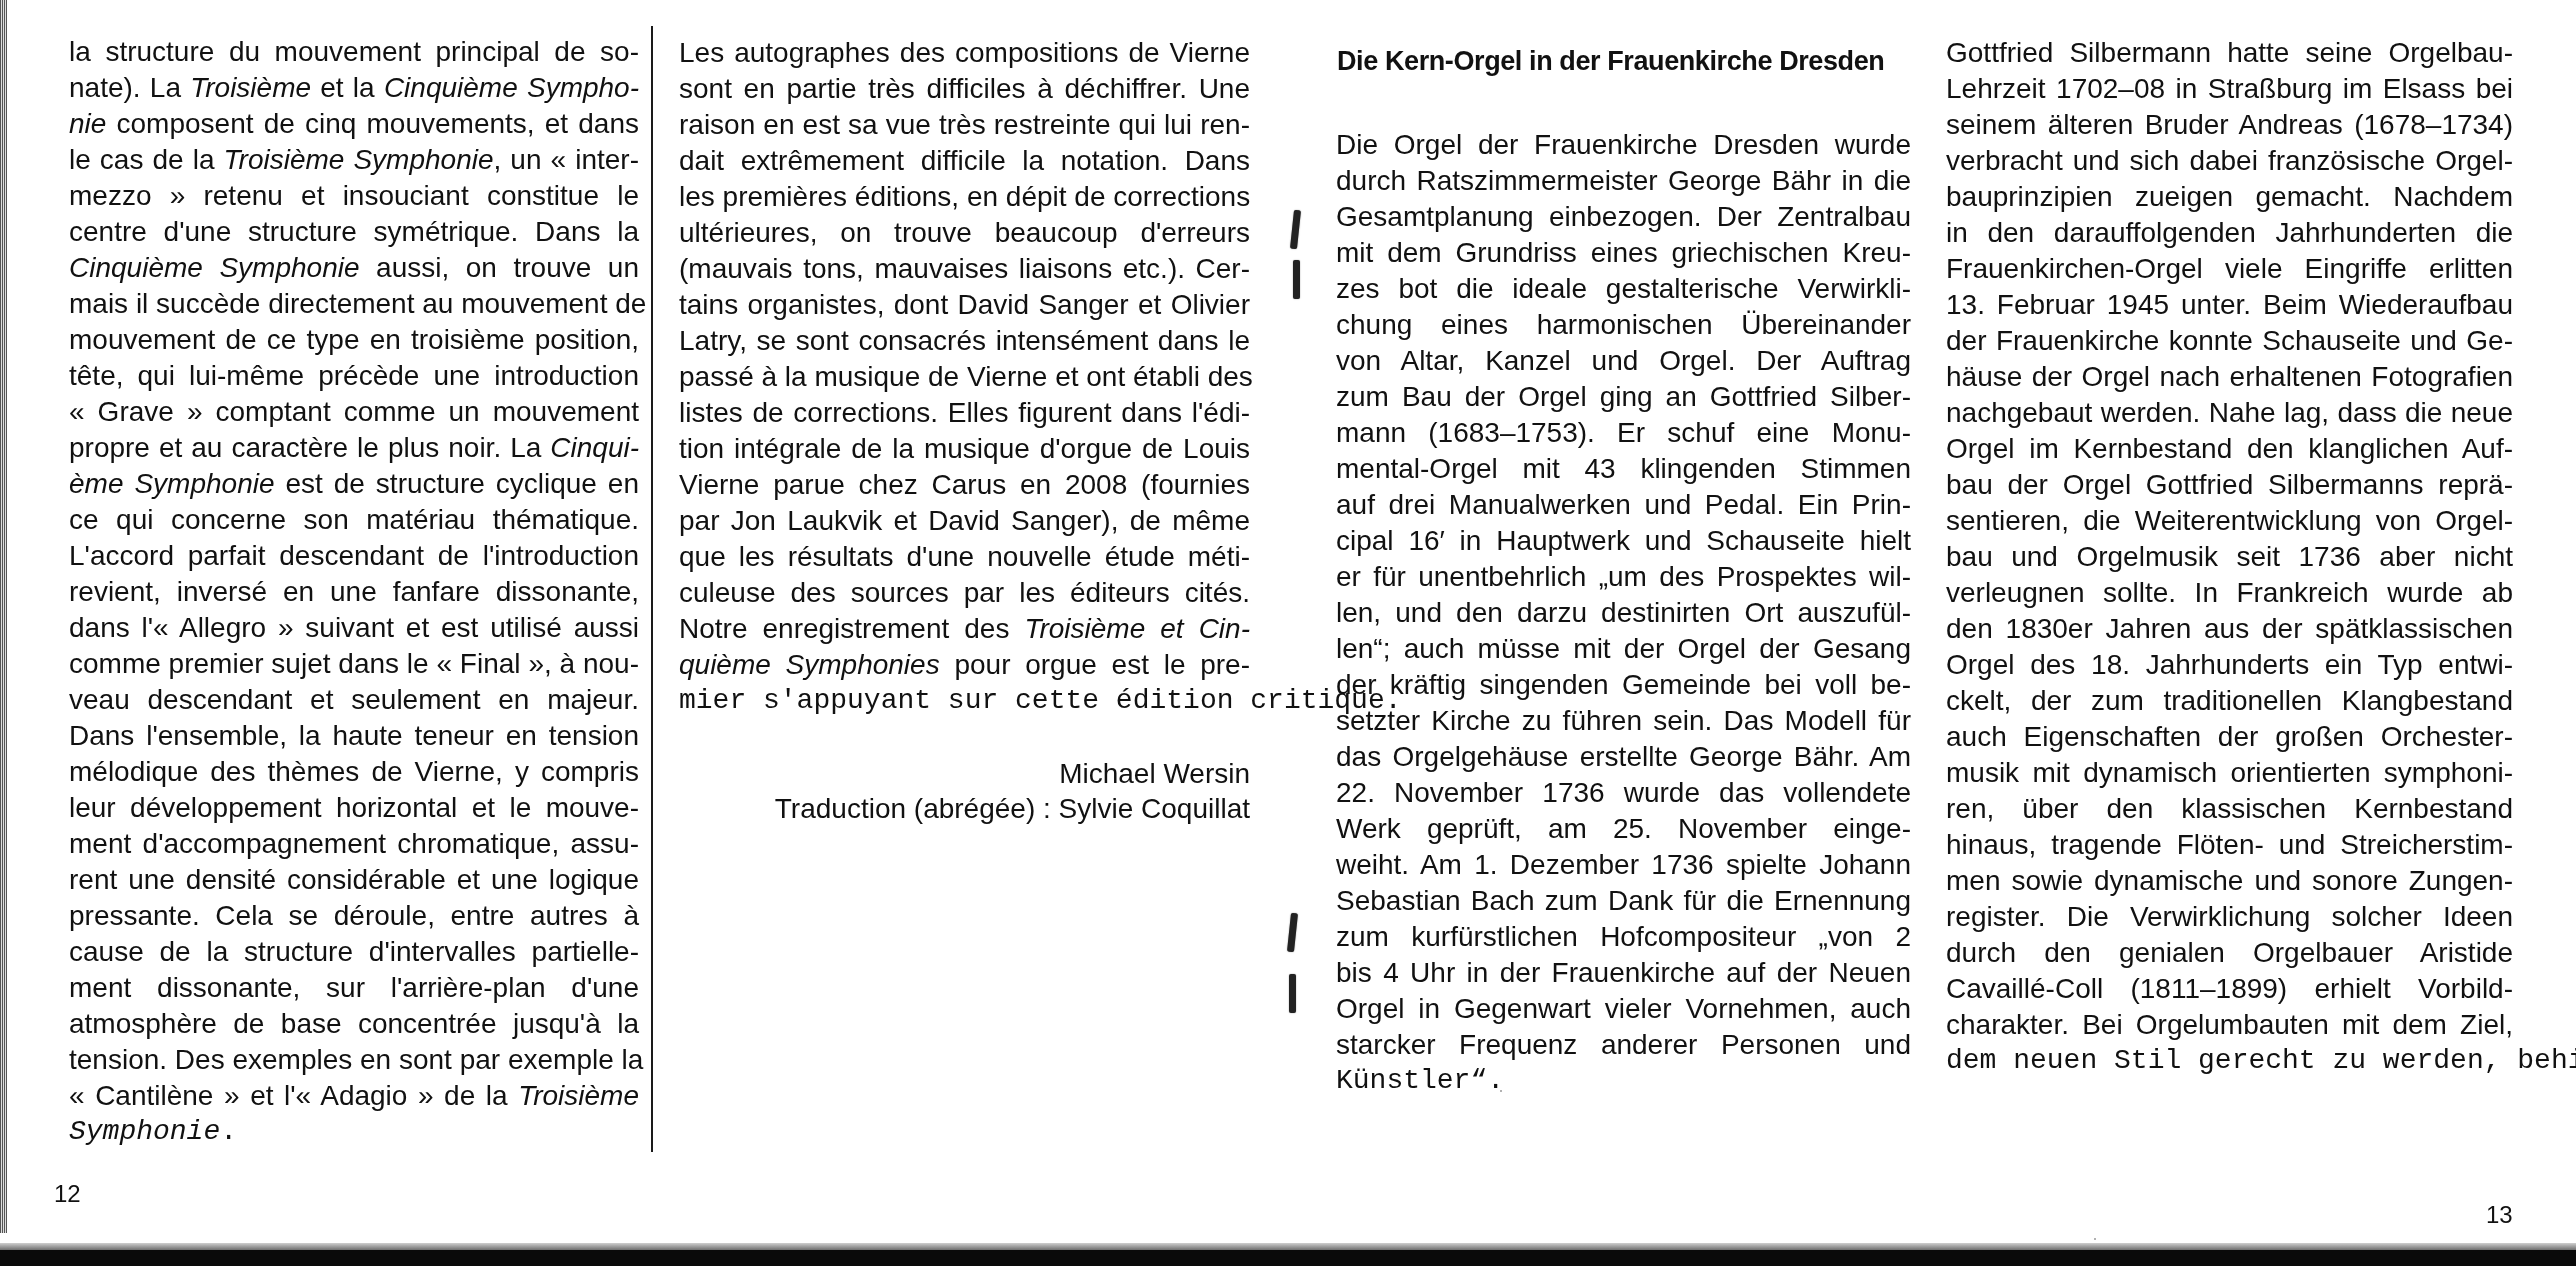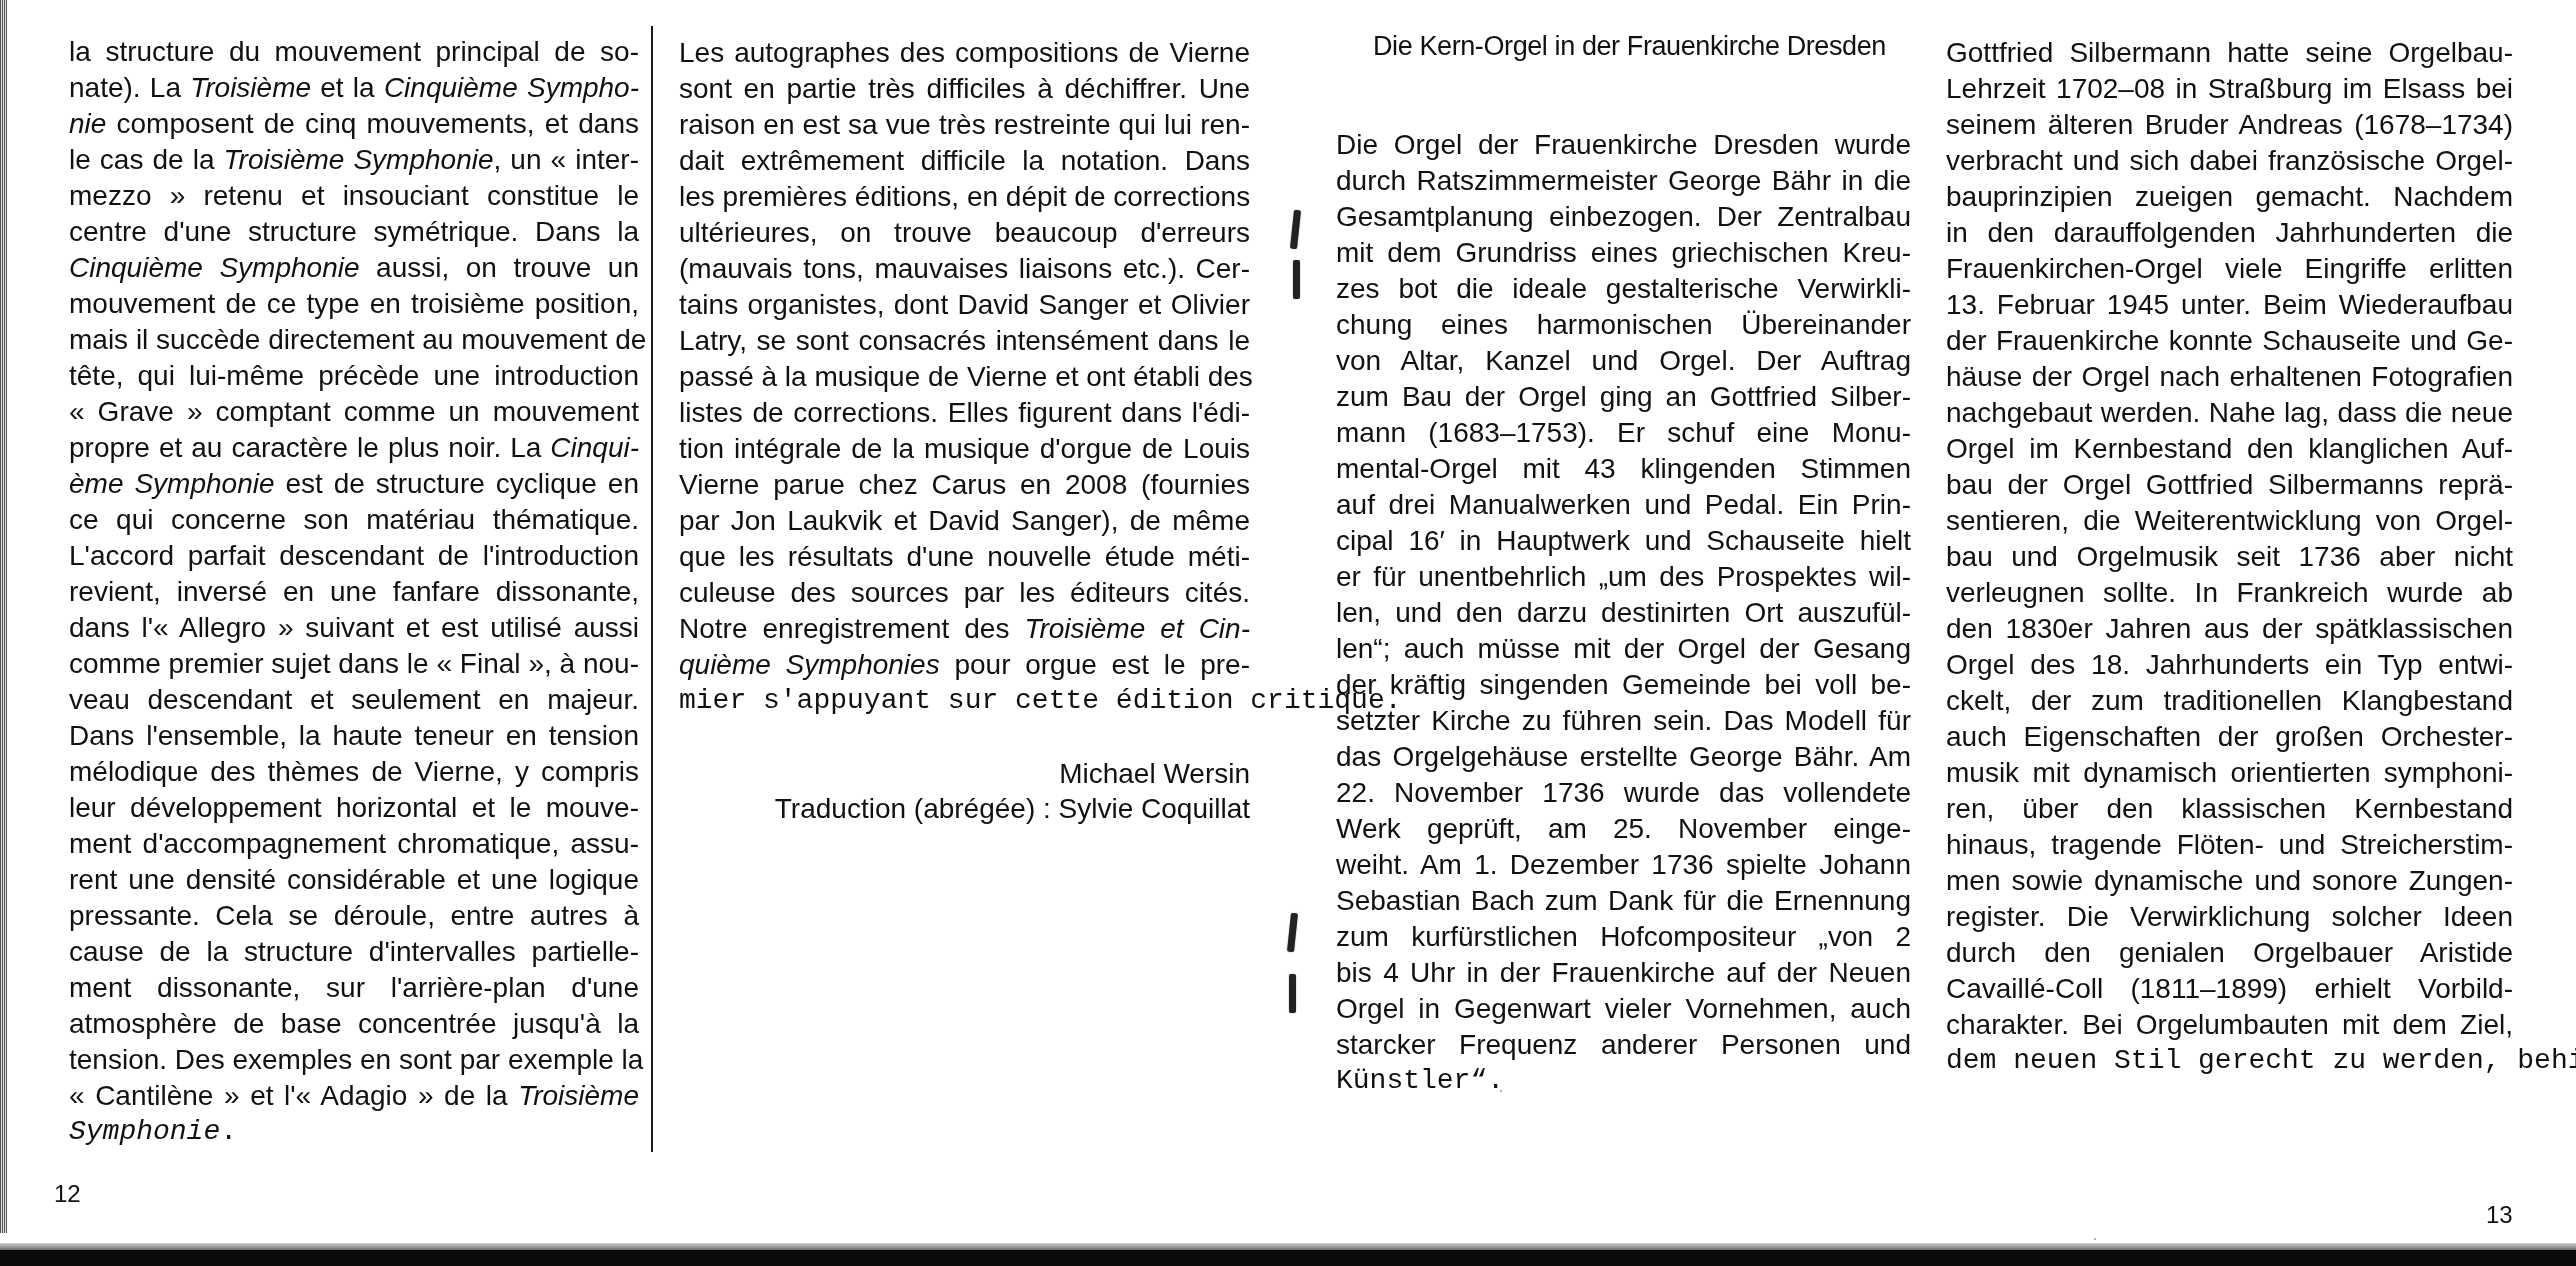--- a/index.html
+++ b/index.html
@@ -12,42 +12,42 @@
   .left-edge { position: absolute; left: 0; top: 0; width: 6.8px; height: 1233px;
     background: repeating-linear-gradient(90deg, #555 0 0.7px, #ddd 0.7px 2px); }
   .bottom-bar { position: absolute; left: 0; top: 1250px; width: 2576px; height: 16px; background: #0a0a0a; }
   .bottom-rule { position: absolute; left: 0; top: 1243px; width: 2576px; height: 6.8px;
     background: linear-gradient(#cfcfcf, #6e6e6e); }
   .column { position: absolute; font-size: 28px; line-height: 36px; }
   .line { display: block; white-space: nowrap; text-align: justify; text-align-last: justify; height: 36px; }
   .line.last { text-align-last: left; font-family: Liberation Mono, monospace; }
   .line .it { font-style: italic; }
   .col-rule { position: absolute; left: 651px; top: 26px; width: 2px; height: 1126px; background: #1a1a1a; }
-  .heading { position: absolute; left: 1337px; top: 31px; font-size: 27px; font-weight: normal; white-space: nowrap; letter-spacing: -0.4px; margin-left: 36px; }
+  .heading { position: absolute; left: 1337px; top: 46px; font-size: 27px; font-weight: bold; white-space: nowrap; letter-spacing: -0.4px; }
   .sig { position: absolute; font-size: 28px; white-space: nowrap; text-align: left; }
   .page-num { position: absolute; font-size: 24px; }
   .staple { position: absolute; width: 6.8px; background: #222; border-radius: 2px; box-shadow: 0 0 1.4px #888; }
   .speck { position: absolute; width: 2px; height: 2px; background: #999; border-radius: 50%; }
 </style>
 </head>
 <body>
 
 <div class="spread">
   <div class="left-edge"></div>
 
   <div class="column" id="fr-col-1" style="left:69px; top:34px; width:570px;">
       <span class="line"><span>la structure du mouvement principal de so-</span></span>
       <span class="line"><span>nate). La </span><span class="it">Troisième</span><span> et la </span><span class="it">Cinquième Sympho-</span></span>
       <span class="line"><span class="it">nie</span><span> composent de cinq mouvements, et dans</span></span>
       <span class="line"><span>le cas de la </span><span class="it">Troisième Symphonie</span><span>, un « inter-</span></span>
       <span class="line"><span>mezzo » retenu et insouciant constitue le</span></span>
       <span class="line"><span>centre d'une structure symétrique. Dans la</span></span>
       <span class="line"><span class="it">Cinquième Symphonie</span><span> aussi, on trouve un</span></span>
+      <span class="line"><span>mais il succède directement au mouvement de</span></span>
       <span class="line"><span>mouvement de ce type en troisième position,</span></span>
-      <span class="line"><span>mais il succède directement au mouvement de</span></span>
       <span class="line"><span>tête, qui lui-même précède une introduction</span></span>
       <span class="line"><span>« Grave » comptant comme un mouvement</span></span>
       <span class="line"><span>propre et au caractère le plus noir. La </span><span class="it">Cinqui-</span></span>
       <span class="line"><span class="it">ème Symphonie</span><span> est de structure cyclique en</span></span>
       <span class="line"><span>ce qui concerne son matériau thématique.</span></span>
       <span class="line"><span>L'accord parfait descendant de l'introduction</span></span>
       <span class="line"><span>revient, inversé en une fanfare dissonante,</span></span>
       <span class="line"><span>dans l'« Allegro » suivant et est utilisé aussi</span></span>
       <span class="line"><span>comme premier sujet dans le « Final », à nou-</span></span>
       <span class="line"><span>veau descendant et seulement en majeur.</span></span>

